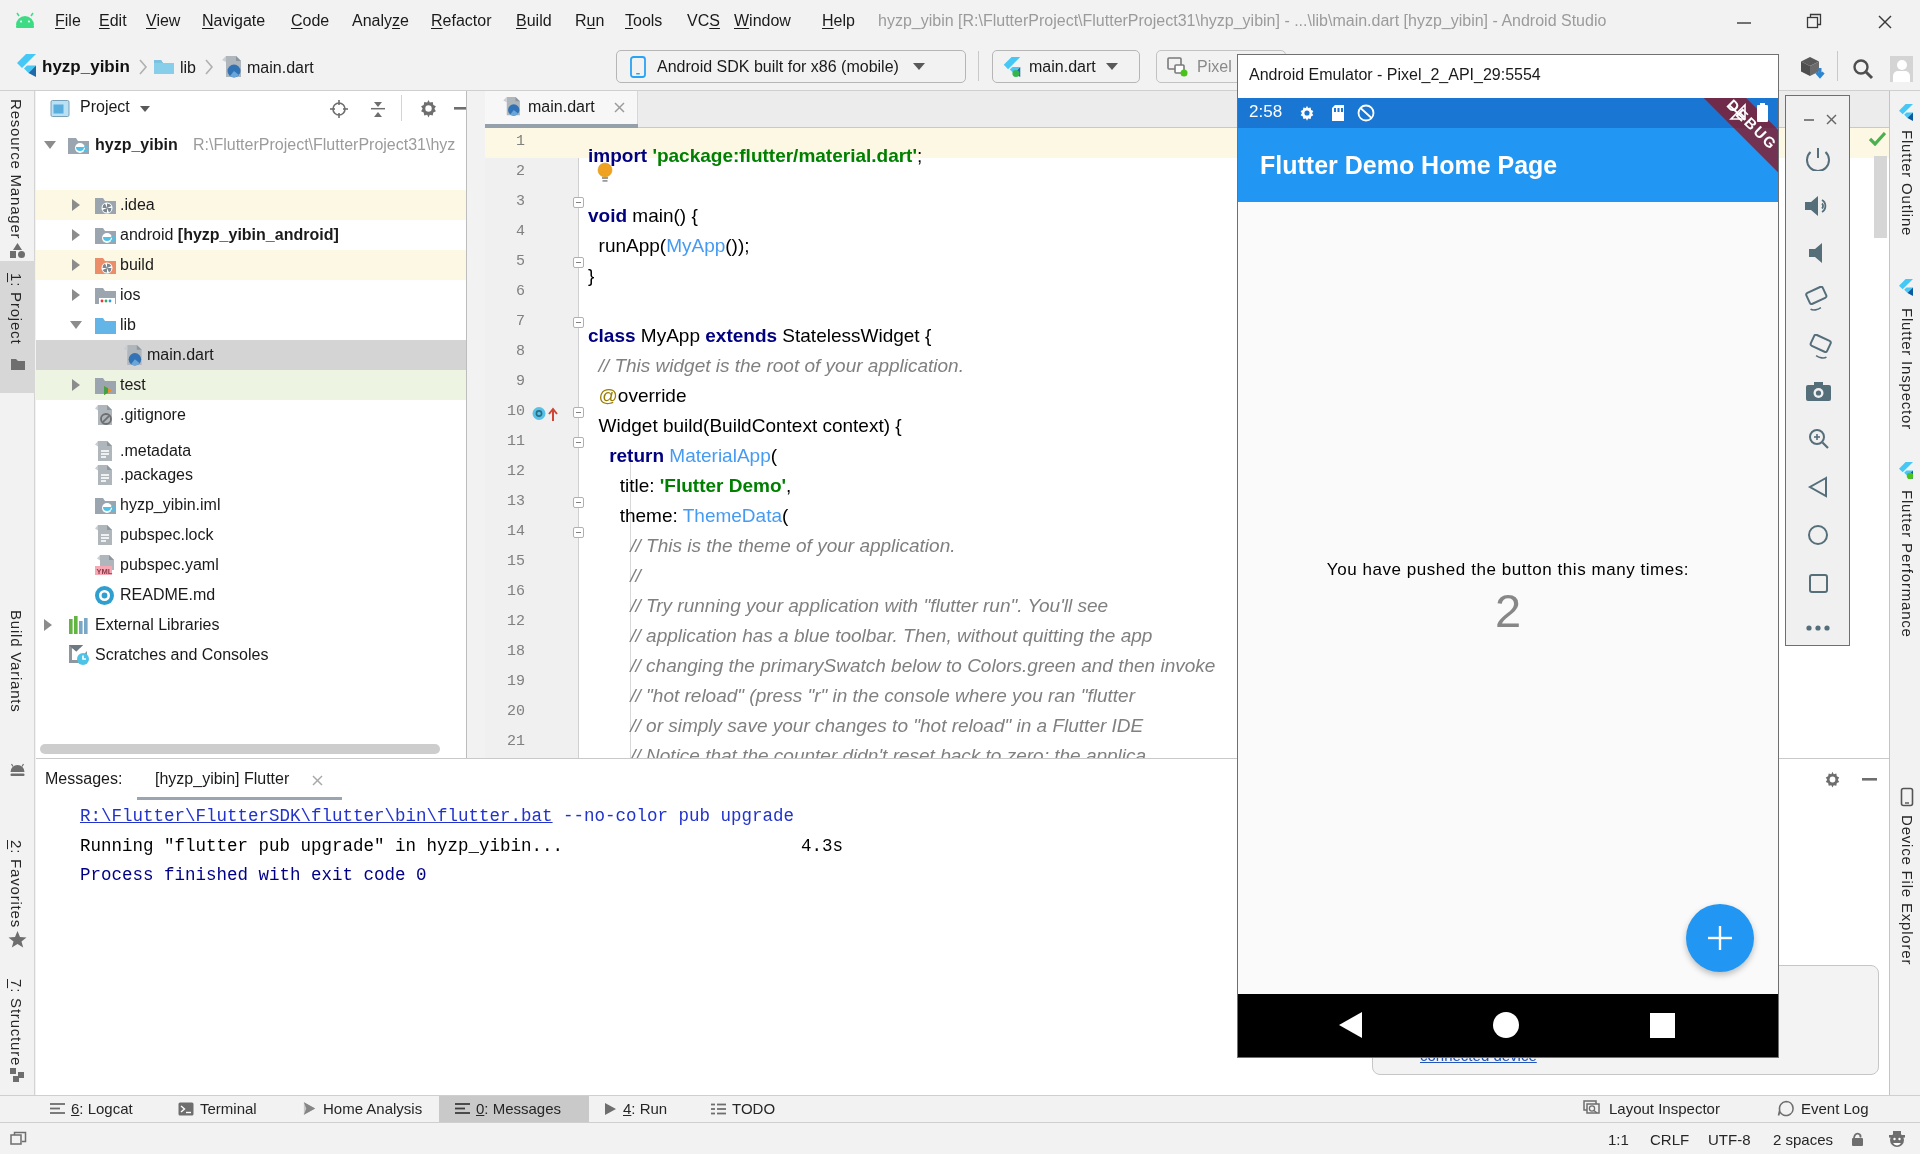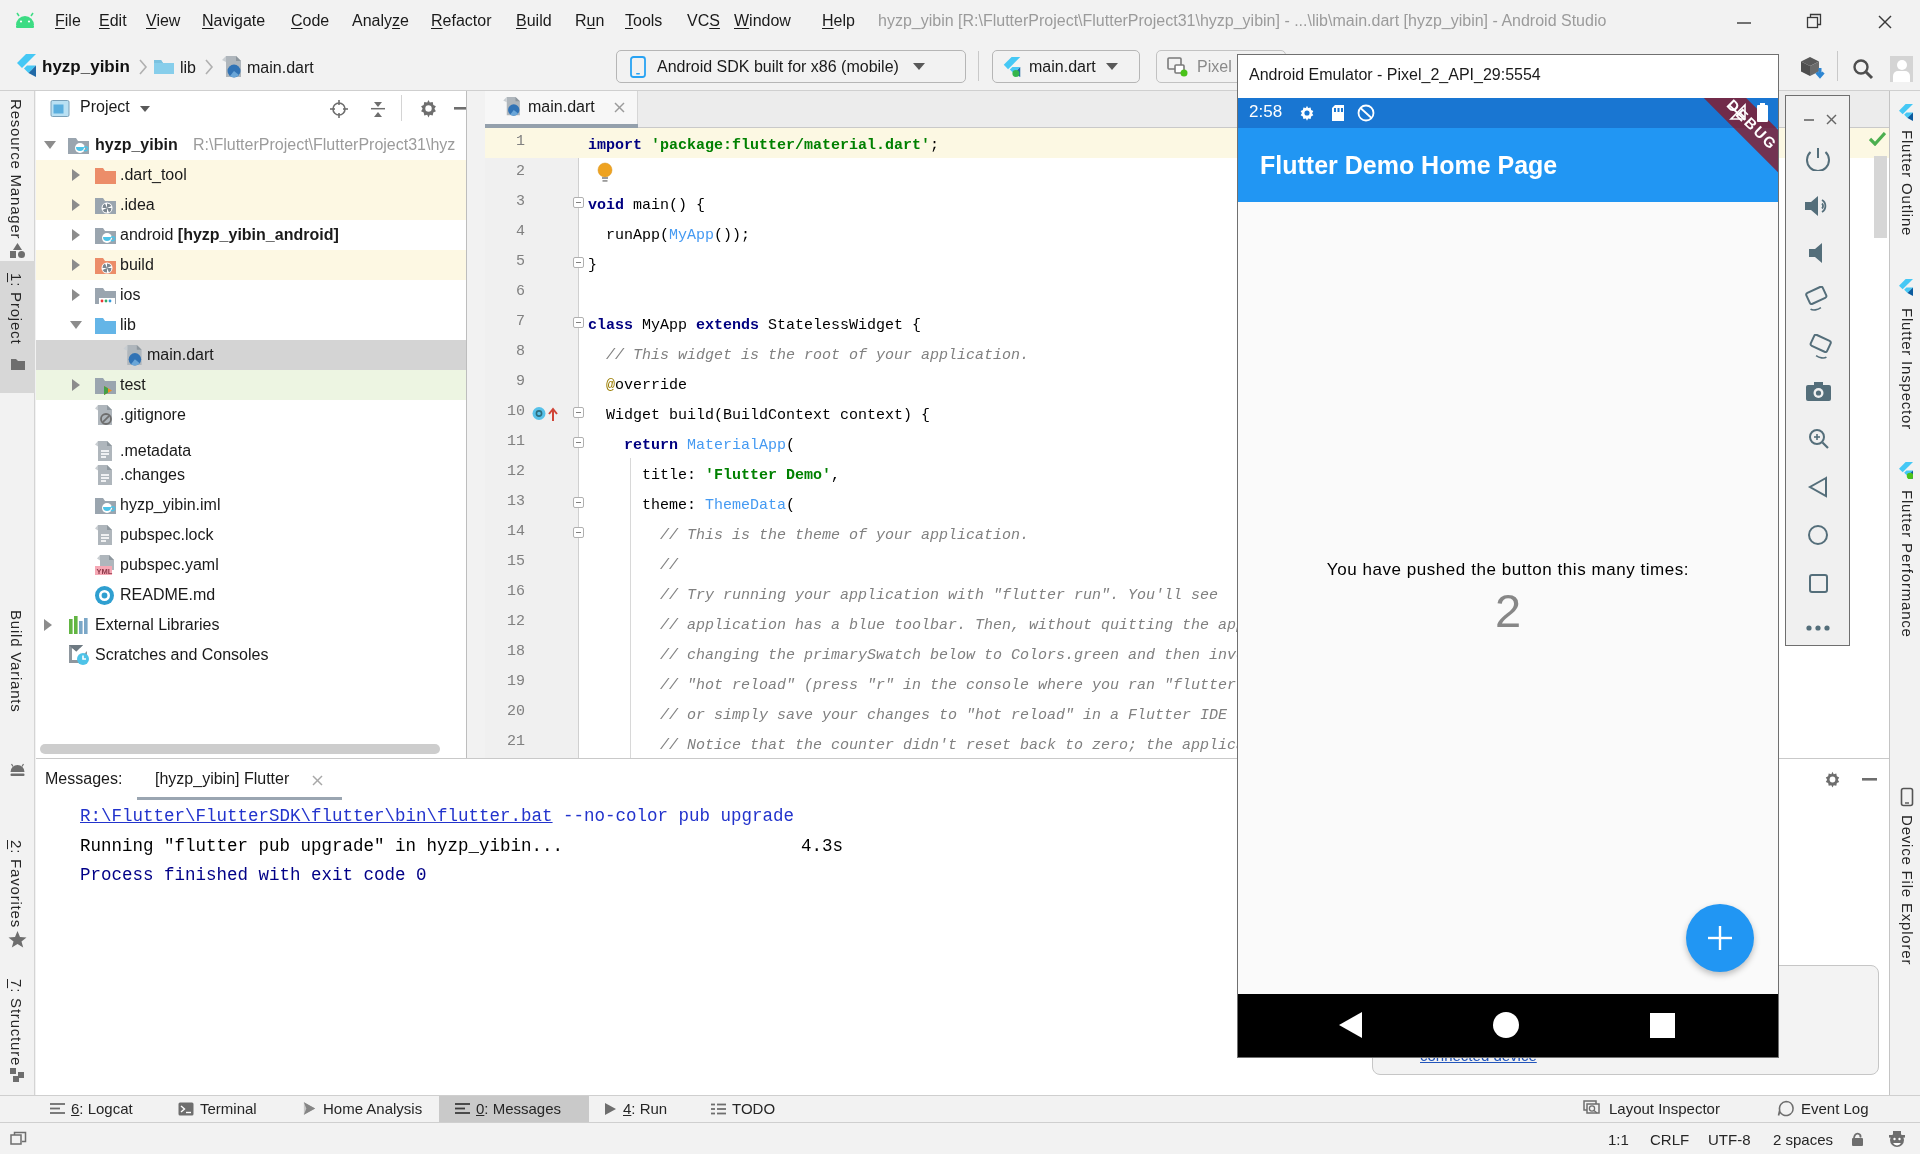--- a/index.html
+++ b/index.html
@@ -27,21 +27,21 @@
 .selgray { background:#d4d4d4; }
 .tri-r { position:absolute; width:0; height:0; border-top:6px solid transparent; border-bottom:6px solid transparent; border-left:8px solid #8c8c8c; top:9px; }
 .tri-dn { position:absolute; width:0; height:0; border-left:6px solid transparent; border-right:6px solid transparent; border-top:8px solid #8c8c8c; top:11px; }
 
 #editor { left:485px; top:91px; width:1404px; height:667px; background:#fff; overflow:hidden; }
 #tabbar { position:absolute; left:0; top:0; width:1404px; height:37px; background:#ececec; border-bottom:1px solid #c9c9c9; }
 #tab1 { position:absolute; left:0; top:0; width:153px; height:33px; background:#f7f7f7; border-right:1px solid #d6d6d6; font-size:16px; color:#1a1a1a; }
 #tabline { position:absolute; left:0; top:33px; width:153px; height:4px; background:#94a0ac; }
 .cl { position:absolute; left:0; width:1410px; height:30px; }
 .num { position:absolute; width:40px; text-align:right; font-family:"Liberation Mono",monospace; font-size:15px; color:#808080; top:5px; left:0; }
-.code { position:absolute; left:103px; top:3px; font-family:Liberation Mono, monospace; font-size:15px; line-height:30px; white-space:pre; color:#000; }
+.code { position:absolute; left:103px; top:13px; font-family:Liberation Sans, sans-serif; font-size:19px; line-height:30px; white-space:pre; color:#000; }
 .kw { color:#000080; font-weight:bold; }
 .str { color:#008000; font-weight:bold; }
 .cmt { color:#808080; font-style:italic; }
 .cls { color:#459af2; }
 .fold { position:absolute; left:88px; width:11px; height:11px; border:1px solid #b0b0b0; background:#fff; border-radius:2px; top:9px; }
 .fold:after { content:""; position:absolute; left:2px; right:2px; top:4px; height:1px; background:#808080; }
 
 #messages { left:36px; top:758px; width:1853px; height:337px; background:#fff; border-top:1px solid #c9c9c9; }
 .mono { font-family:"Liberation Mono",monospace; }
 
@@ -269,27 +269,20 @@
     <span class="tri-dn" style="left:8px"></span>
     <svg class="abs" style="left:31px;top:5px" width="23" height="20">
         <path d="M1 3 h8 l2 3 h11 v13 h-21 z" fill="#9aa5af"></path>
         <circle cx="13" cy="13" r="5" fill="#fff"></circle>
         <path d="M9 12 a4 4 0 0 0 8 0 z" fill="#4ec3e8"></path>
         <path d="M17 12 h3 a2 2 0 0 1 -3 3" fill="none" stroke="#4ec3e8" stroke-width="1.4"></path>
       </svg>
     <span class="lbl" style="left:59px;font-weight:bold">hyzp_yibin</span>
     <span class="lbl" style="left:157px;color:#9b9b9b">R:\FlutterProject\FlutterProject31\hyz</span>
   </div>
-  <div class="trow yellow" style="top:69px">
-    <span class="tri-r" style="left:36px"></span>
-    <svg class="abs" style="left:58px;top:5px" width="23" height="20">
-        <path d="M1 3 h8 l2 3 h11 v13 h-21 z" fill="#ec8d69"></path>
-      </svg>
-    <span class="lbl" style="left:84px">.dart_tool</span>
-  </div>
   <div class="trow yellow" style="top:99px">
     <span class="tri-r" style="left:36px"></span>
     <svg class="abs" style="left:58px;top:5px" width="23" height="20">
         <path d="M1 3 h8 l2 3 h11 v13 h-21 z" fill="#9aa5af"></path>
         <circle cx="13" cy="13" r="5.5" fill="#fff"></circle>
         <path d="M13 13 l4.5-2 a5 5 0 0 0 -4.5-2.5 z M13 13 l-4.5 2 a5 5 0 0 0 4.5 2.5 z M13 13 l2 4.5 a5 5 0 0 0 2.5-4.5 z M13 13 l-2-4.5 a5 5 0 0 0 -2.5 4.5 z" fill="#7c8790"></path>
       </svg>
     <span class="lbl" style="left:84px">.idea</span>
   </div>
   <div class="trow" style="top:129px">
@@ -375,21 +368,21 @@
     <svg class="abs" style="left:58px;top:4px" width="20" height="22" viewBox="0 0 20 22">
         <path d="M4 1 h9 l5 5 v15 h-14 z" fill="#afb6bc"></path>
         <path d="M4 1 l-3 3.5 3 2 z" fill="#c9ced2"></path>
         <path d="M13 1 v5 h5 z" fill="#8e979e"></path>
         <g stroke="#fff" stroke-width="1.6">
           <line x1="7" y1="11" x2="15" y2="11"></line>
           <line x1="7" y1="14" x2="15" y2="14"></line>
           <line x1="7" y1="17" x2="12" y2="17"></line>
         </g>
       </svg>
-    <span class="lbl" style="left:84px">.changes</span>
+    <span class="lbl" style="left:84px">.packages</span>
   </div>
   <div class="trow" style="top:399px">
     <svg class="abs" style="left:58px;top:5px" width="23" height="20">
         <path d="M1 3 h8 l2 3 h11 v13 h-21 z" fill="#9aa5af"></path>
         <circle cx="13" cy="13" r="5" fill="#fff"></circle>
         <path d="M9 12 a4 4 0 0 0 8 0 z" fill="#4ec3e8"></path>
         <path d="M17 12 h3 a2 2 0 0 1 -3 3" fill="none" stroke="#4ec3e8" stroke-width="1.4"></path>
       </svg>
     <span class="lbl" style="left:84px">hyzp_yibin.iml</span>
   </div>

